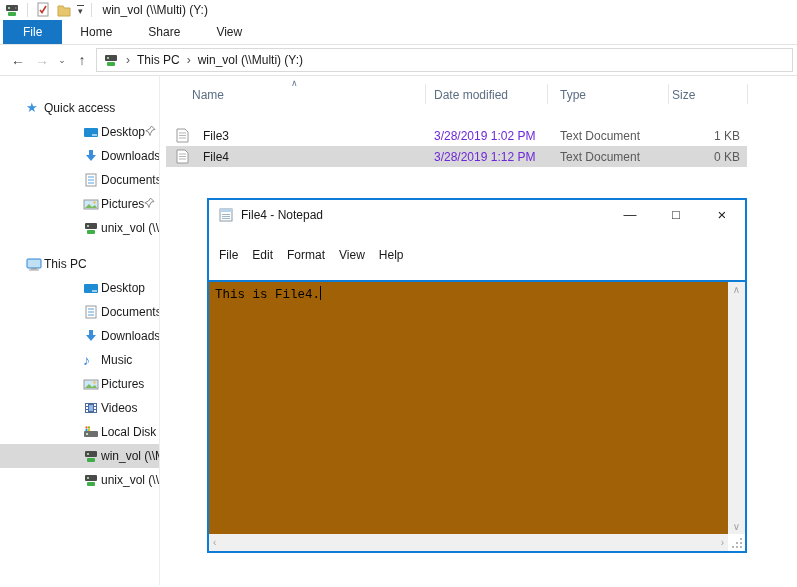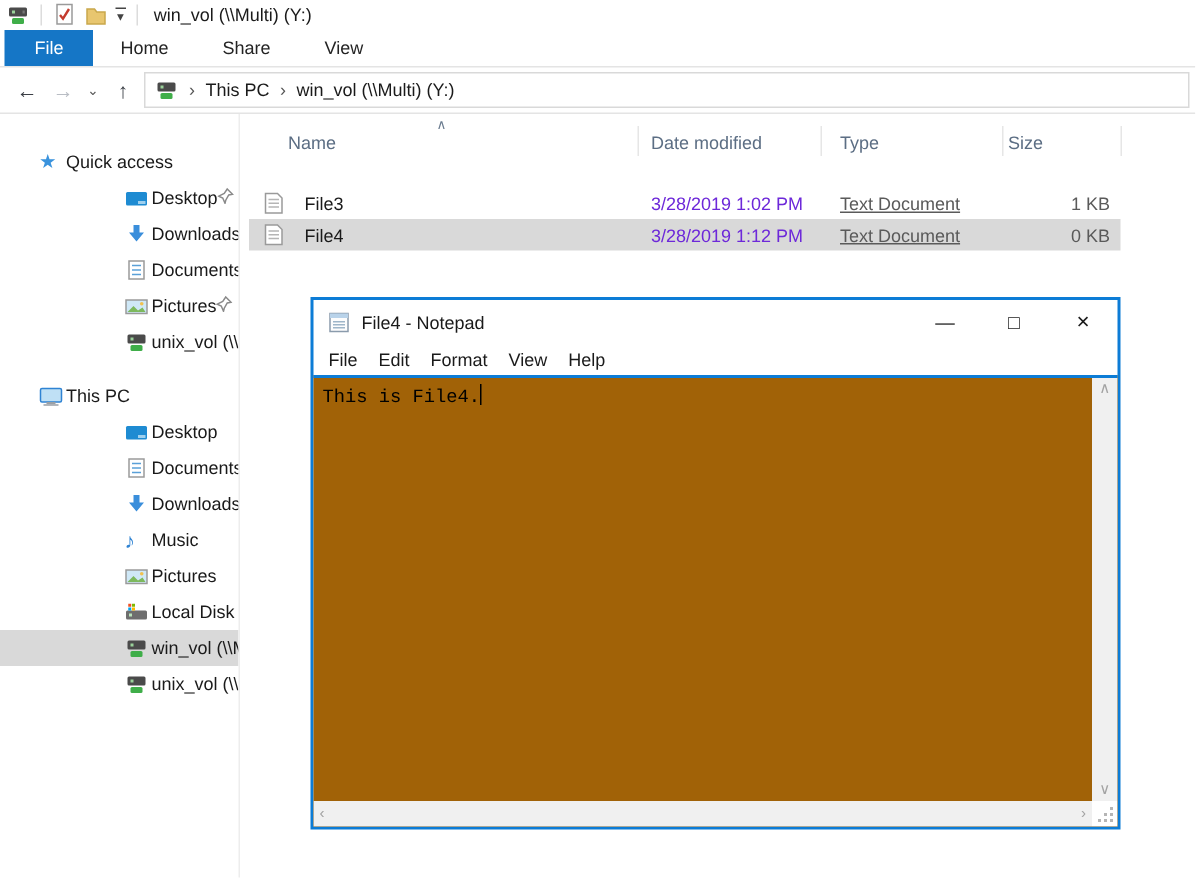--- a/index.html
+++ b/index.html
@@ -43,25 +43,25 @@
   .c-name { left:20px;margin-left:12px; } .c-date { left:274px; } .c-type { left:400px; } .c-size { left:512px; }
   .colline { position:absolute; top:2px; width:1px; height:20px; background:#e6e6e6; }
   .l1{left:265px;} .l2{left:387px;} .l3{left:508px;} .l4{left:587px;}
   
   .rows { margin-top:17px; }
   .frow { position:relative; height:21px; margin-left:6px; width:581px; display:flex; align-items:center; }
   .frow.selected { background:#d9d9d9; }
   .frow .ficon { position:absolute; left:10px; top:3px; }
   .frow .fname { position:absolute; left:37px; color:#1a1a1a; }
   .frow .fdate { position:absolute; left:268px; color:#6d28d9; }
-  .frow .ftype { position:absolute; left:394px; color:#5a5a5a;text-decoration:underline; }
+  .frow .ftype { position:absolute; left:394px; color:#5a5a5a; }
   .frow .fsize { position:absolute; right:7px; color:#5a5a5a; text-align:right; }
   
   .notepad { position:absolute; left:207px; top:198px; width:540px; height:355px;
-    border:2px solid #0c7cd6; background:#fff; display:flex; flex-direction:column; }
+    border:2px solid #0c7cd6; background:#fff; display:flex; flex-direction:column;gap:15px; }
   .np-titlebar { height:29px; display:flex; align-items:center; padding-left:9px; flex:none; }
   .np-title { margin-left:7px; }
   .np-btns { margin-left:auto; display:flex; height:100%; }
   .np-btn { width:46px; display:flex; align-items:center; justify-content:center; color:#1a1a1a; font-size:13px; }
   .np-menubar { height:21px; display:flex; align-items:center; padding-left:3px; flex:none; }
   .np-menu { padding:0 7px; }
   .np-body { position:relative; flex:1; border-top:2px solid #0c7cd6; background:#a16207; overflow:hidden; }
   .np-text { position:absolute; left:6px; top:4px; font-family:"Liberation Mono", monospace; font-size:12.5px; color:#000; white-space:pre; }
   .caret { display:inline-block; width:1px; height:14px; background:#000; vertical-align:-2px; }
   .np-vscroll { position:absolute; top:0; right:0; bottom:17px; width:17px; background:#f0f0f0;
@@ -230,20 +230,33 @@
           <span class="icon16 note">♪</span>
           <span class="lbl">Music</span>
         </div>
         <div class="side-item lvl1">
           <span class="icon16"><svg width="16" height="16">
                 <rect x="1" y="4" width="14" height="9" fill="#cfe8f7" stroke="#9a9a9a"></rect>
                 <polygon points="2,12 6,8 9,11 12,9 14,12" fill="#7db95d"></polygon>
                 <circle cx="11.5" cy="6.5" r="1.2" fill="#f2c14e"></circle>
               </svg></span>
           <span class="lbl">Pictures</span>
+        </div>
+        <div class="side-item lvl1">
+          <span class="icon16"><svg width="16" height="16">
+                <rect x="2" y="3" width="12" height="10" fill="#4a6b9c"></rect>
+                <rect x="3" y="4" width="2" height="2" fill="#fff"></rect>
+                <rect x="3" y="7" width="2" height="2" fill="#fff"></rect>
+                <rect x="3" y="10" width="2" height="2" fill="#fff"></rect>
+                <rect x="11" y="4" width="2" height="2" fill="#fff"></rect>
+                <rect x="11" y="7" width="2" height="2" fill="#fff"></rect>
+                <rect x="11" y="10" width="2" height="2" fill="#fff"></rect>
+                <rect x="6" y="5" width="4" height="6" fill="#8fb7e8"></rect>
+              </svg></span>
+          <span class="lbl">Videos</span>
         </div>
         <div class="side-item lvl1">
           <span class="icon16"><svg width="16" height="16">
                 <rect x="1" y="7" width="14" height="6" rx="1" fill="#6e6e6e"></rect>
                 <rect x="3" y="9" width="2" height="2" fill="#b9e3b9"></rect>
                 <rect x="2.5" y="2.5" width="2" height="2" fill="#f25022"></rect>
                 <rect x="5" y="2.5" width="2" height="2" fill="#7fba00"></rect>
                 <rect x="2.5" y="5" width="2" height="2" fill="#00a4ef"></rect>
                 <rect x="5" y="5" width="2" height="2" fill="#ffb900"></rect>
               </svg></span>

